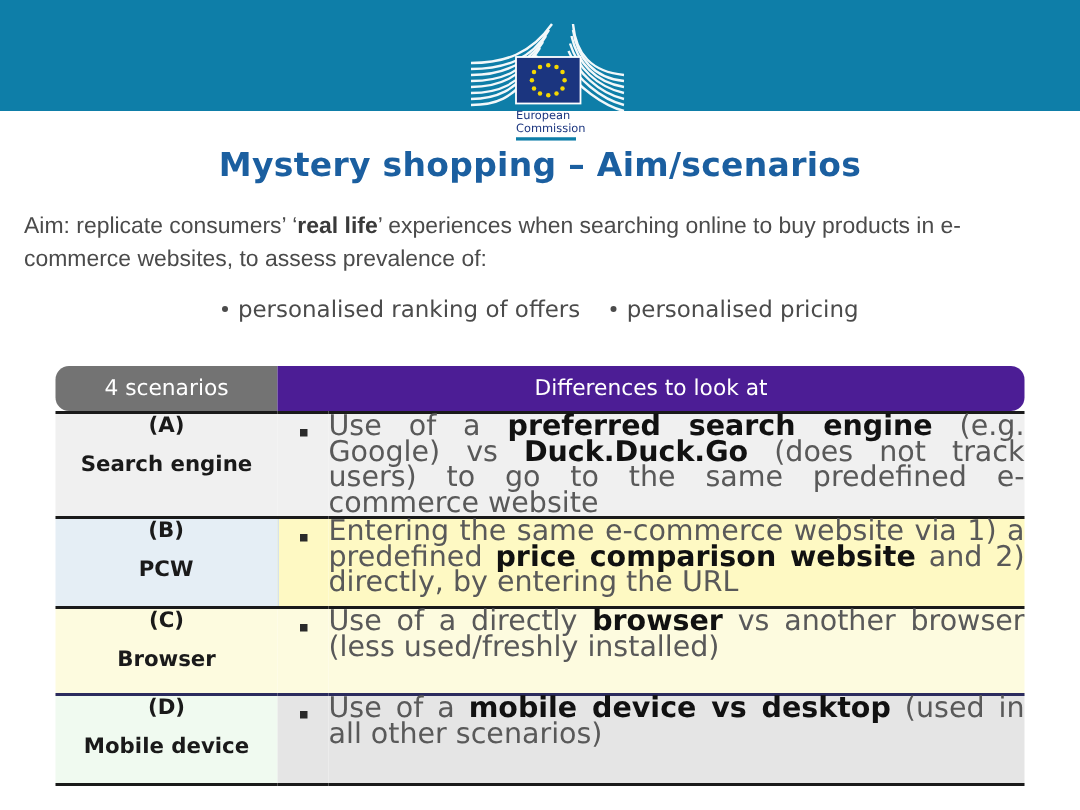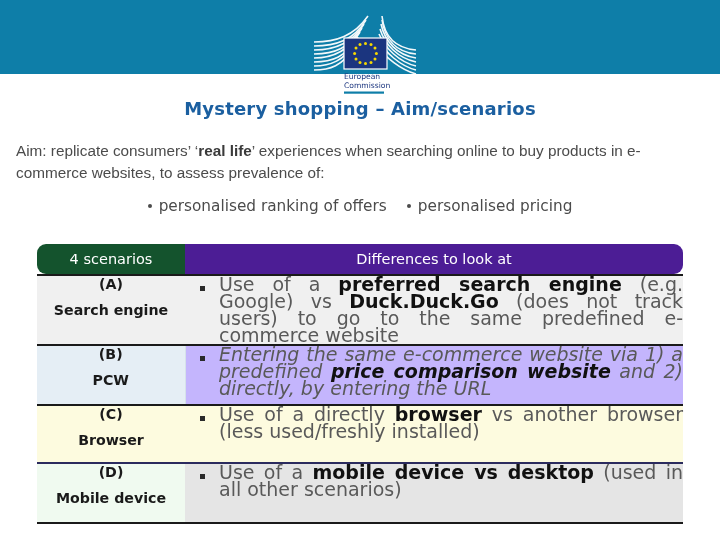--- a/index.html
+++ b/index.html
@@ -37,21 +37,21 @@
   .logo-svg { display: block; }
 
   
   .slide-title {
     position: absolute;
     left: 0; top: 98px;
     width: 720px;
     text-align: center;
     font-family: "DejaVu Sans", sans-serif;
     font-weight: bold;
-    font-size: 18px;
+    font-size: 22px;
     letter-spacing: 0.2px;
     color: #1b5fa0;
     white-space: nowrap;
   }
 
   
   .aim-para {
     position: absolute;
     left: 16px; top: 140px;
     width: 694px;
@@ -86,21 +86,21 @@
     position: absolute;
     left: 37px; top: 244px;
     width: 646px;
     border-collapse: collapse;
     table-layout: fixed;
   }
 
   .hdr-row td { padding: 0; border: none; background: transparent; height: 30px; }
 
   .hdr-left {
-    background: #14532d;
+    background: #737373;
     color: #ffffff;
     font-size: 14.5px;
     text-align: center;
     border-radius: 9px 0 0 9px;
     height: 30px;
     line-height: 30px;
     overflow: hidden;
   }
   .hdr-right {
     background: #4c1d95;
@@ -150,21 +150,21 @@
     font-size: 19px;
     line-height: 17px;
     color: #595959;
     text-align: justify;
     text-align-last: left;
   }
   .c-text b { color: #111111; font-weight: bold; }
 
   .rowA .c-label, .rowA .c-bullet, .rowA .c-text { background: #f0f0f0; }
   .rowB .c-label { background: #e5eef5; }
-  .rowB .c-bullet, .rowB .c-text { background: #c4b5fd; font-style: italic; }
+  .rowB .c-bullet, .rowB .c-text { background: #fef9c3; }
   .rowC .c-label, .rowC .c-bullet, .rowC .c-text { background: #fdfbdf; }
   .rowD .c-label { background: #f0faf0; }
   .rowD .c-bullet, .rowD .c-text { background: #e5e5e5; }
 
   .rowB .c-bullet { border-left: 1px solid #d6e2ea; }
 
   .hrowA { height: 64px; }
   .hrowB { height: 60px; }
   .hrowC { height: 58px; }
   .hrowD { height: 60px; }

